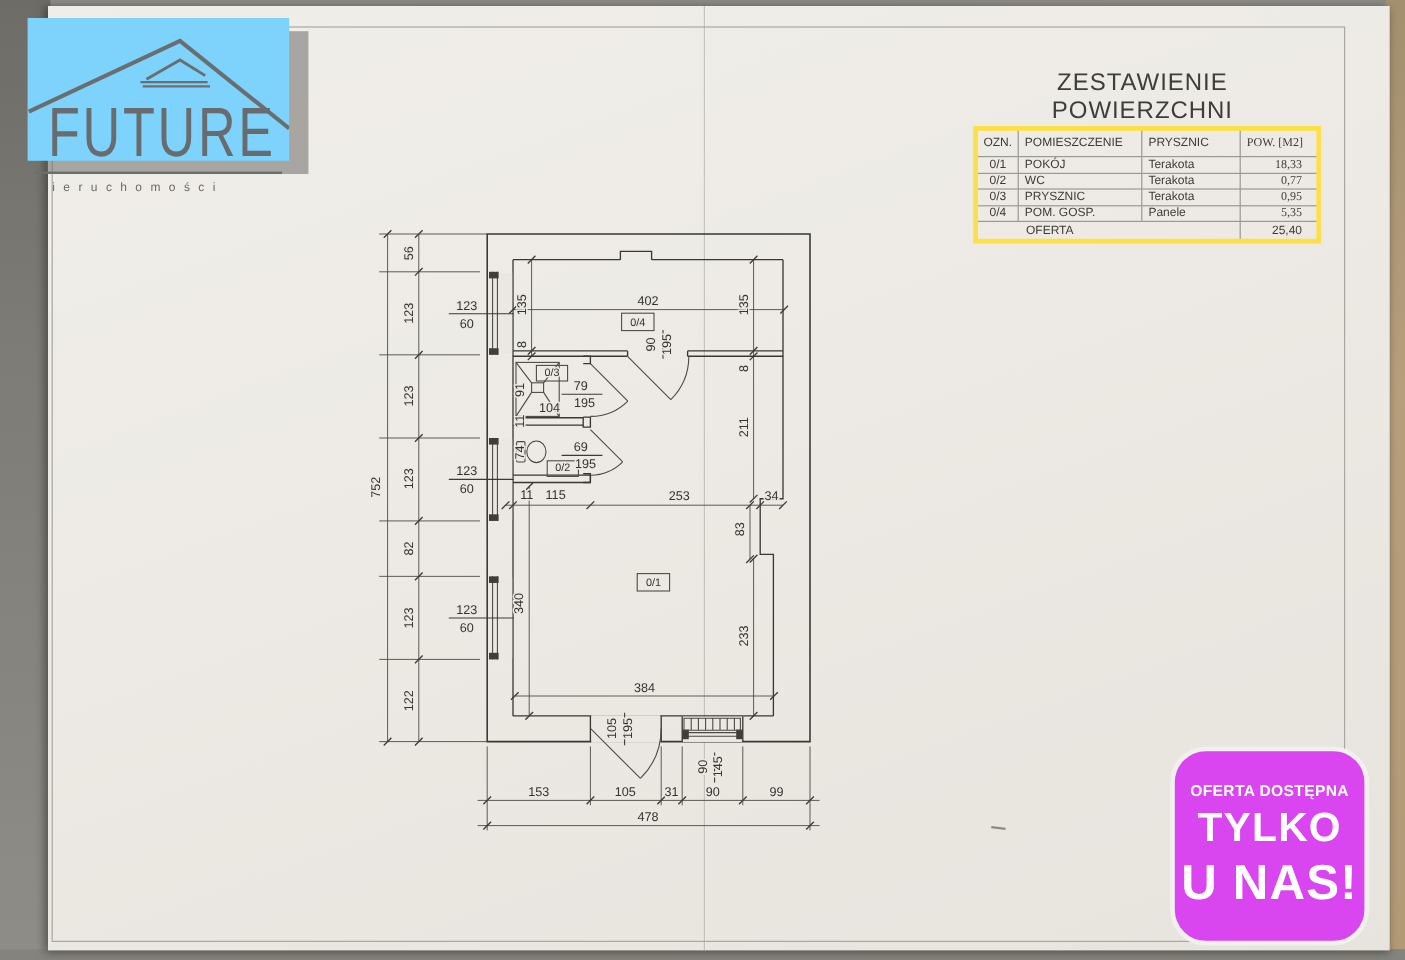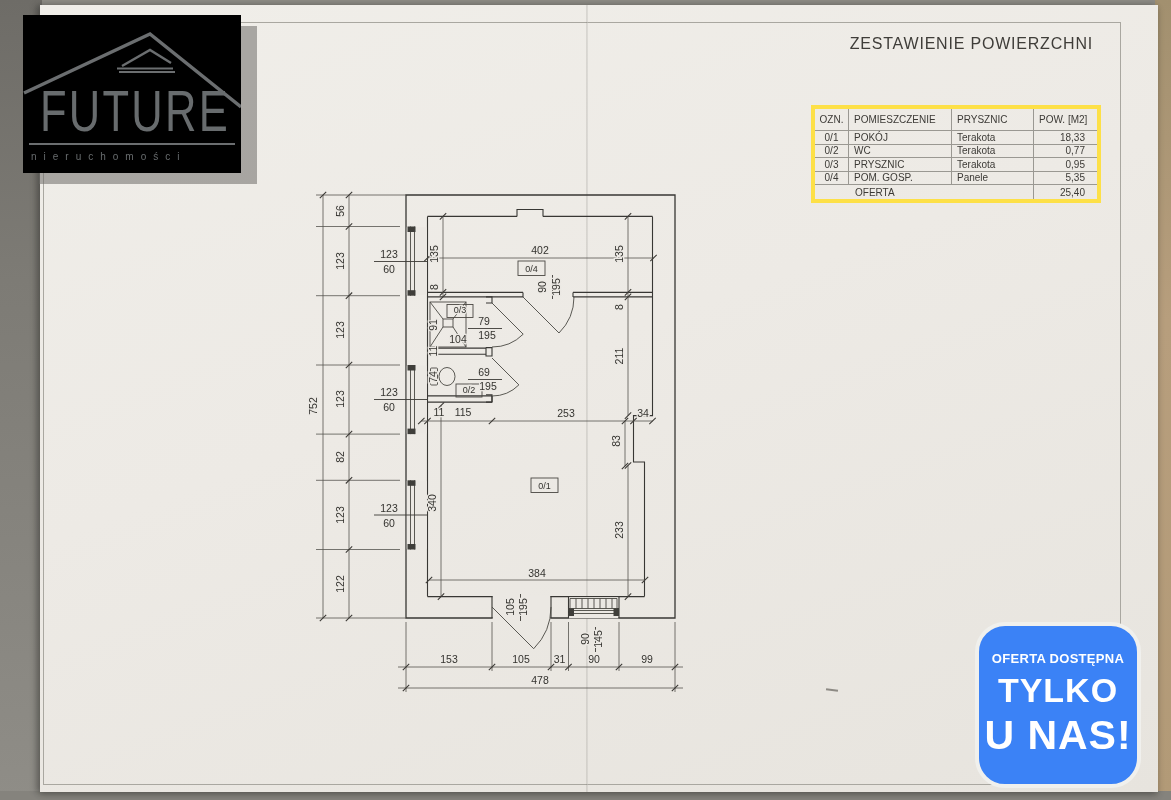--- a/index.html
+++ b/index.html
@@ -21,49 +21,49 @@
     border:1px solid #a9a7a0;}
   .crease{position:absolute;left:546px;top:0;width:2px;height:787px;
     background:linear-gradient(90deg,rgba(120,117,110,.0),rgba(120,117,110,.38),rgba(250,250,248,.5));}
   .pencil-mark{position:absolute;left:786px;top:684px;width:12px;height:2px;
     background:#75736d;transform:rotate(7deg);opacity:.8;}
 
   
   svg.plan{position:absolute;left:300px;top:180px;width:400px;height:525px;}
 
   
-  .areas-title{position:absolute;left:811px;top:35px;width:282px;text-align:right;
-    font-size:16px;letter-spacing:.8px;color:#3f3d39;}
+  .areas-title{position:absolute;left:811px;top:58px;width:282px;text-align:center;
+    font-size:20px;letter-spacing:.8px;color:#3f3d39;}
   .tbl{position:absolute;left:811px;top:77px;display:grid;
     grid-template-columns:34px 103px 82px 63px;
     border:4px solid #fde047;font-size:10px;color:#3c3a36;margin-top:28px;}
   .tbl .c{border-right:1px solid #9a9892;border-bottom:1px solid #9a9892;
     display:flex;align-items:center;padding:0 5px;white-space:nowrap;}
-  .tbl .c:nth-child(4n){border-right:none;}
+  .tbl .c:nth-child(4n){border-right:none;font-family:Liberation Serif, serif;}
   .tbl .h{height:21px;}
   .tbl .r{height:12.5px;}
   .tbl .ctr{justify-content:center;padding:0 2px;}
   .tbl .num{justify-content:flex-end;padding-right:12px;}
   #area-rows{display:contents;}
   .tbl .total-label{grid-column:1/4;height:14px;padding-left:40px;border-right:1px solid #9a9892;border-bottom:none;}
   .tbl .total-val{height:14px;border-bottom:none;border-right:none;text-align:right;}
 
   
-  .logo{position:absolute;left:23px;top:15px;width:218px;height:158px;background:#000000;
+  .logo{position:absolute;left:23px;top:15px;width:218px;height:119px;background:#7dd3fc;
     box-shadow:16px 11px 0 0 rgba(110,108,103,.55);text-decoration:underline;}
   .logo svg{position:absolute;left:0;top:0;}
   .brand{position:absolute;left:17px;top:62px;font-size:58px;color:#686c6e;
     letter-spacing:3px;transform:scaleX(.75);transform-origin:left top;white-space:nowrap;}
   .rule{position:absolute;left:6px;top:128px;width:206px;height:2px;background:#6b6e70;}
   .sub{position:absolute;left:8px;top:136px;width:210px;font-size:10px;color:#686c6e;
     letter-spacing:7px;white-space:nowrap;}
 
   
   .badge{position:absolute;left:975px;top:622px;width:166px;height:166px;box-sizing:border-box;
-    background:#3b82f6;border:4px solid #f0f0ed;border-radius:30px;color:#fff;
+    background:#d946ef;border:4px solid #f0f0ed;border-radius:30px;color:#fff;
     display:flex;flex-direction:column;align-items:center;text-align:center;}
   .badge .l1{margin-top:25px;font-size:13px;font-weight:bold;letter-spacing:.3px;}
   .badge .l2{margin-top:5px;font-size:34px;font-weight:bold;letter-spacing:1px;}
   .badge .l3{margin-top:2px;font-size:41px;font-weight:bold;letter-spacing:1px;}
 
   
   .w{stroke:#383734;fill:none;stroke-width:1.3;}
   .wi{stroke:#383734;fill:none;stroke-width:1.1;}
   .dim{stroke:#56544f;fill:none;stroke-width:.8;}
   .tick{stroke:#3c3a36;fill:none;stroke-width:1.1;}

